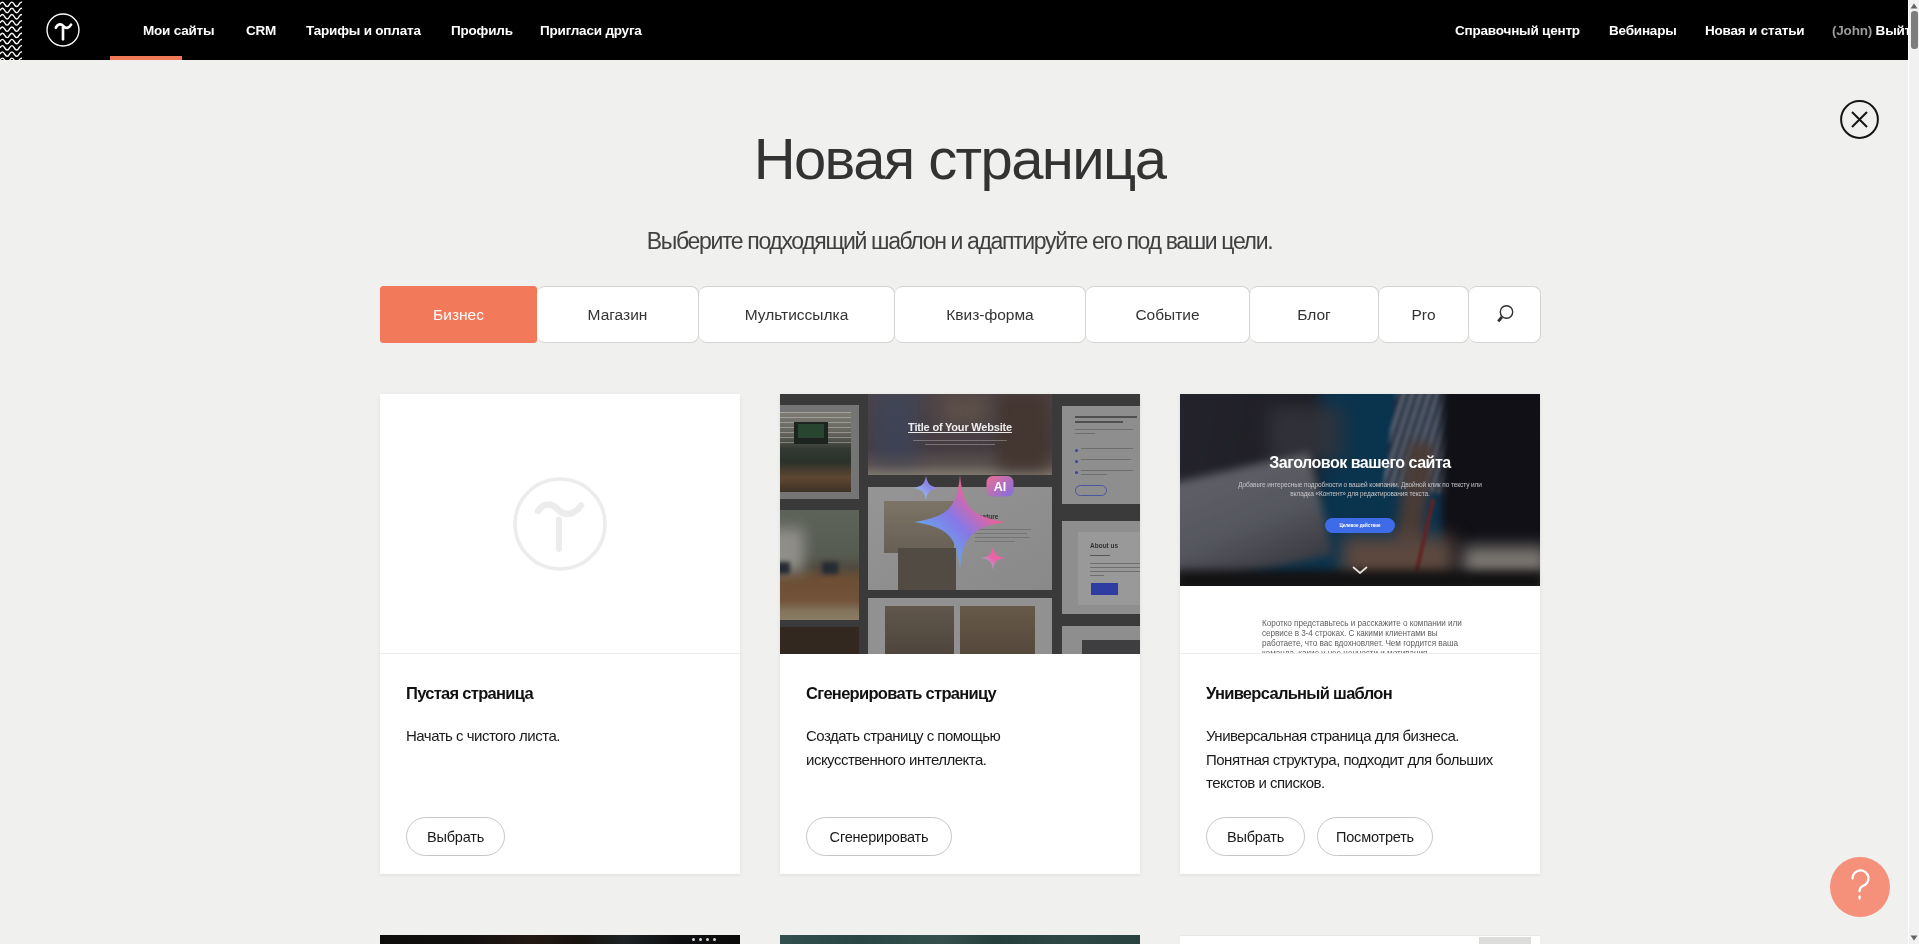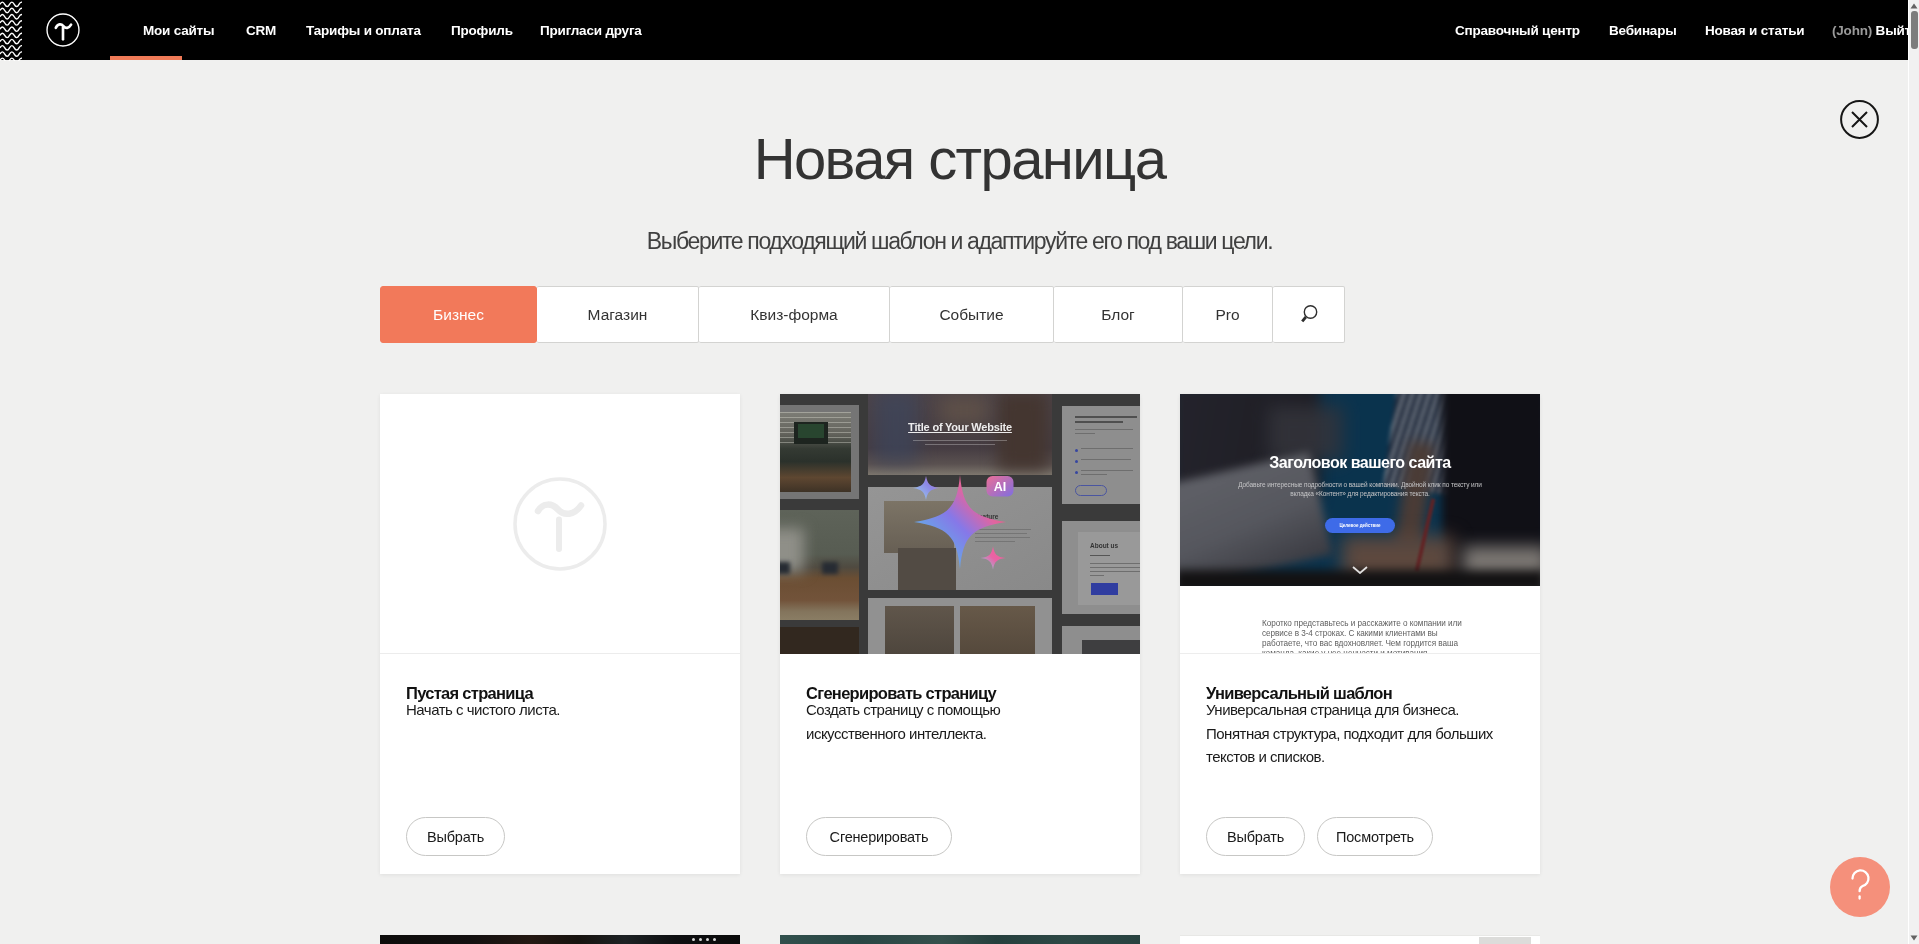--- a/index.html
+++ b/index.html
@@ -8,26 +8,26 @@
   .abs { position:absolute; }
   
   #nav { position:absolute; left:0; top:0; width:1908px; height:60px; background:#000; }
   .navitem { position:absolute; top:0; height:60px; line-height:61px; color:#fff; font-size:13.5px; font-weight:bold; white-space:nowrap; letter-spacing:-0.2px;margin-left:33px; }
   #underline { position:absolute; left:110px; top:56px; width:72px; height:4px; background:#f07a57; }
   
   #title { position:absolute; left:0; top:124px; width:1919px; text-align:center; font-size:58px; font-weight:400; color:#333; letter-spacing:-1.6px; line-height:70px; }
   #subtitle { position:absolute; left:0; top:226px; width:1919px; text-align:center; font-size:23px; color:#404040; letter-spacing:-1.35px; line-height:30px; }
   
   #tabs { position:absolute; left:380px; top:286px; height:57px; display:flex; }
-  .tab { height:57px; background:#fff; border:1px solid #d3d3d1; border-left:none; display:flex; align-items:center; justify-content:center; font-size:15.5px; color:#333; border-radius:2px; }
+  .tab { height:57px; background:#fff; border:1px solid #d3d3d1; border-left:none; display:flex; align-items:center; justify-content:center; font-size:15.5px; color:#333; border-radius:8px; }
   .tab.active { background:#f2795a; border-color:#f2795a; color:#fff; border-radius:3px; border-left:1px solid #f2795a; }
   
   .card { position:absolute; top:394px; width:360px; height:480px; background:#fff; box-shadow:0 1px 4px rgba(0,0,0,0.07); }
   .cardtitle { position:absolute; left:26px; top:290px; font-size:16.5px; font-weight:bold; color:#111; letter-spacing:-0.7px;}
-  .cardbody { position:absolute; left:26px; top:304px; font-size:15px; color:#1a1a1a; line-height:23.5px; letter-spacing:-0.5px; }
+  .cardbody { position:absolute; left:26px; top:330px; font-size:15px; color:#1a1a1a; line-height:23.5px; letter-spacing:-0.5px; }
   .btn { position:absolute; top:423px; height:39px; border:1px solid #c7c7c5; border-radius:19.5px; background:#fff; display:flex; align-items:center; justify-content:center; font-size:14.5px; color:#1a1a1a; letter-spacing:-0.2px; }
 </style>
 </head>
 <body>
 <div id="nav">
 
   <svg class="abs" style="left:0;top:0" width="22" height="61" viewBox="0 0 22 61">
     <path d="M0,3.1 Q2.4,-1.3 4.75,3.1 Q7.1,7.5 9.5,3.1 Q11.9,-1.3 14.25,3.1 Q16.6,7.5 19,3.1 Q21.4,-1.3 23.75,3.1" transform="translate(0,1.20)" fill="none" stroke="#fff" stroke-width="1.4"></path>
     <path d="M0,3.1 Q2.4,-1.3 4.75,3.1 Q7.1,7.5 9.5,3.1 Q11.9,-1.3 14.25,3.1 Q16.6,7.5 19,3.1 Q21.4,-1.3 23.75,3.1" transform="translate(0,7.42)" fill="none" stroke="#fff" stroke-width="1.4"></path>
     <path d="M0,3.1 Q2.4,-1.3 4.75,3.1 Q7.1,7.5 9.5,3.1 Q11.9,-1.3 14.25,3.1 Q16.6,7.5 19,3.1 Q21.4,-1.3 23.75,3.1" transform="translate(0,13.64)" fill="none" stroke="#fff" stroke-width="1.4"></path>
@@ -61,20 +61,21 @@
   <circle cx="19.5" cy="19.5" r="18.4" fill="none" stroke="#161616" stroke-width="2"></circle>
   <path d="M12,12 L27,27 M27,12 L12,27" stroke="#161616" stroke-width="2" fill="none"></path>
 </svg>
 
 <div id="title">Новая страница</div>
 <div id="subtitle">Выберите подходящий шаблон и адаптируйте его под ваши цели.</div>
 
 <div id="tabs">
   <div class="tab active" style="width:157px">Бизнес</div>
   <div class="tab" style="width:162px">Магазин</div>
+  <div class="tab" style="width:196px">Мультиссылка</div>
   <div class="tab" style="width:191px">Квиз-форма</div>
   <div class="tab" style="width:164px">Событие</div>
   <div class="tab" style="width:129px">Блог</div>
   <div class="tab" style="width:90px">Pro</div>
   <div class="tab" style="width:72px">
     <svg width="21" height="21" viewBox="0 0 21 21">
         <circle cx="12.5" cy="8" r="6.2" fill="none" stroke="#2e2e2e" stroke-width="1.4"></circle>
         <path d="M7.9,13 L4.2,17.3" stroke="#2e2e2e" stroke-width="2.8"></path>
       </svg>
   </div>

